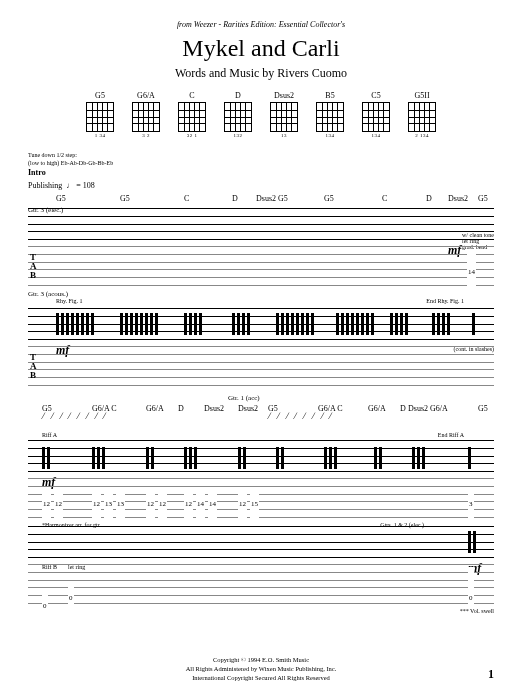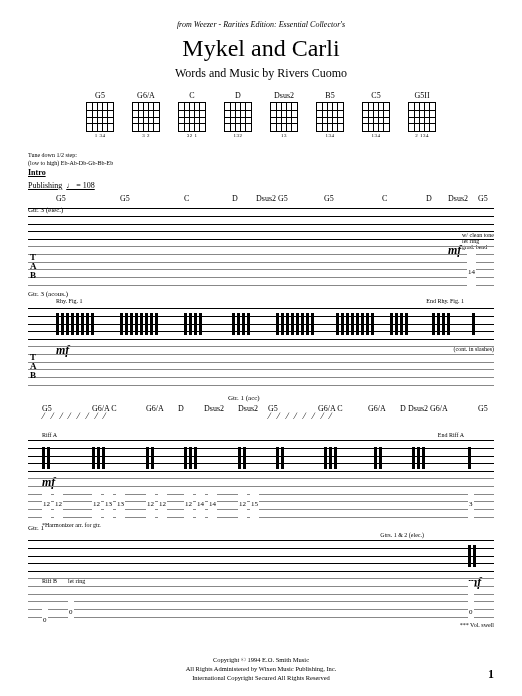--- a/index.html
+++ b/index.html
@@ -32,21 +32,21 @@
       linear-gradient(#000,#000) 0 25% /100% 1px no-repeat,
       linear-gradient(#000,#000) 0 50% /100% 1px no-repeat,
       linear-gradient(#000,#000) 0 75% /100% 1px no-repeat,
       linear-gradient(#000,#000) 20% 0 /1px 100% no-repeat,
       linear-gradient(#000,#000) 40% 0 /1px 100% no-repeat,
       linear-gradient(#000,#000) 60% 0 /1px 100% no-repeat,
       linear-gradient(#000,#000) 80% 0 /1px 100% no-repeat;
   }
   .chord-finger { font-size: 5px; margin-top: 1px; letter-spacing: 0.5px; }
   .tuning { font-size: 6px; margin-bottom: 2px; }
-  .tempo-row { display: flex; align-items: center; gap: 4px; font-size: 8px; margin-bottom: 4px; text-decoration: underline; }
+  .tempo-row { display: flex; align-items: center; gap: 4px; font-size: 8px; margin-bottom: 4px; }
   .intro-label { font-size: 8px; font-weight: bold; }
   .system { margin-bottom: 18px; position: relative; }
   .chord-row { display: flex; font-size: 8px; height: 12px; margin-bottom: 2px; }
   .chord-row span { position: absolute; }
   .staff {
     height: 32px;
     border-top: 1px solid #000;
     border-bottom: 1px solid #000;
     background:
       linear-gradient(#000,#000) 0 25% /100% 1px no-repeat,
@@ -360,21 +360,20 @@
     <span class="tab-num" style="left:130px;top:10px">12</span>
     <span class="tab-num" style="left:156px;top:10px">12</span>
     <span class="tab-num" style="left:168px;top:10px">14</span>
     <span class="tab-num" style="left:180px;top:10px">14</span>
     <span class="tab-num" style="left:210px;top:10px">12</span>
     <span class="tab-num" style="left:222px;top:10px">15</span>
     <span class="tab-num" style="left:440px;top:10px">3</span>
   </div>
   <div class="anno" style="left:14px">*Harmonizer arr. for gtr.</div>
 
-  <div class="part-label" style="position:relative;margin-top:6px">Gtr. 1</div>
   <div class="riff-label" style="right:70px">Gtrs. 1 &amp; 2 (elec.)</div>
   <div class="staff" style="margin-top:8px">
     <div class="dense" style="left:440px;top:4px">
         <div></div>
         <div></div>
       </div>
     <div class="dyn" style="left:440px;top:34px">mf</div>
   </div>
   <div class="anno" style="left:40px">let ring</div>
   <div class="riff-label" style="left:14px">Riff B</div>

